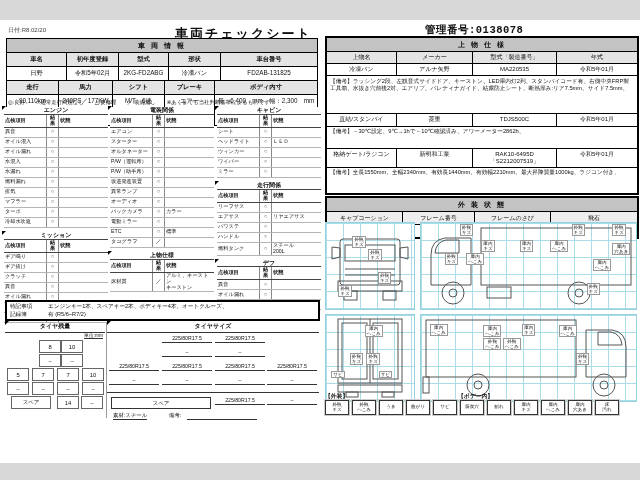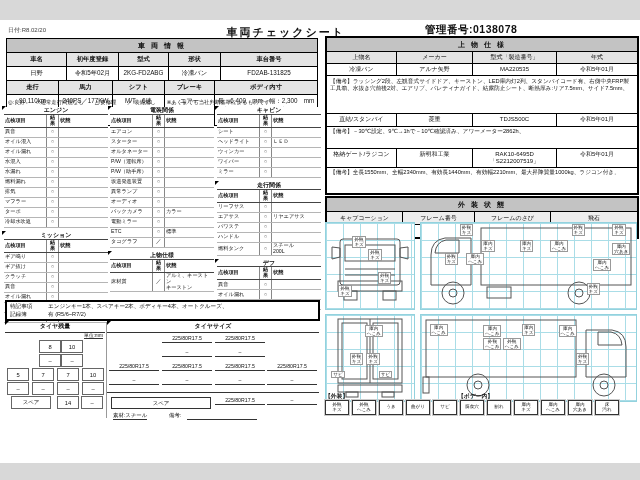--- a/index.html
+++ b/index.html
@@ -7,22 +7,22 @@
     width:640px;height:480px;position:relative;overflow:hidden;
     background:#ffffff;color:#111;
     font-family:"Liberation Sans","DejaVu Sans",sans-serif;
   }
   .strip{position:absolute;left:0;width:640px;background:#d8d8d8;}
   #strip-top{top:0;height:20px;}
   #strip-bottom{top:463px;height:17px;}
 
   
   #hdr-date{position:absolute;left:8px;top:26px;font-size:6px;color:#444;}
-  #hdr-title{position:absolute;left:175px;top:25px;width:170px;text-align:right;font-size:11px;font-weight:bold;letter-spacing:2px;}
-  #hdr-mgmt{position:absolute;left:425px;top:23px;font-size:10.5px;font-weight:bold;letter-spacing:.5px;}
+  #hdr-title{position:absolute;left:175px;top:25px;width:170px;text-align:left;font-size:13px;font-weight:bold;letter-spacing:2px;}
+  #hdr-mgmt{position:absolute;left:425px;top:23px;font-size:10.5px;font-weight:bold;letter-spacing:.5px;font-family:Liberation Mono, monospace;}
 
   
   #vehicle-table{position:absolute;left:6px;top:38px;width:310px;border:1.5px solid #000;background:#fff;}
   .vt-title{background:#c3c3c3;text-align:center;font-weight:bold;font-size:7px;padding:1.5px 0;border-bottom:1px solid #000;letter-spacing:2px;}
   .vt-row{display:grid;}
   .vt-row.r1{grid-template-columns:60px 52px 50px 52px 1fr;}
   .vt-row.r2{grid-template-columns:52px 54px 52px 50px 1fr;}
   .vt-row>div{border-right:1px solid #000;border-bottom:1px solid #000;text-align:center;font-size:6.3px;padding:2px 0;}
   .vt-row>div:last-child{border-right:none;}
   .vt-head>div{background:#e4e4e4;font-weight:bold;}

